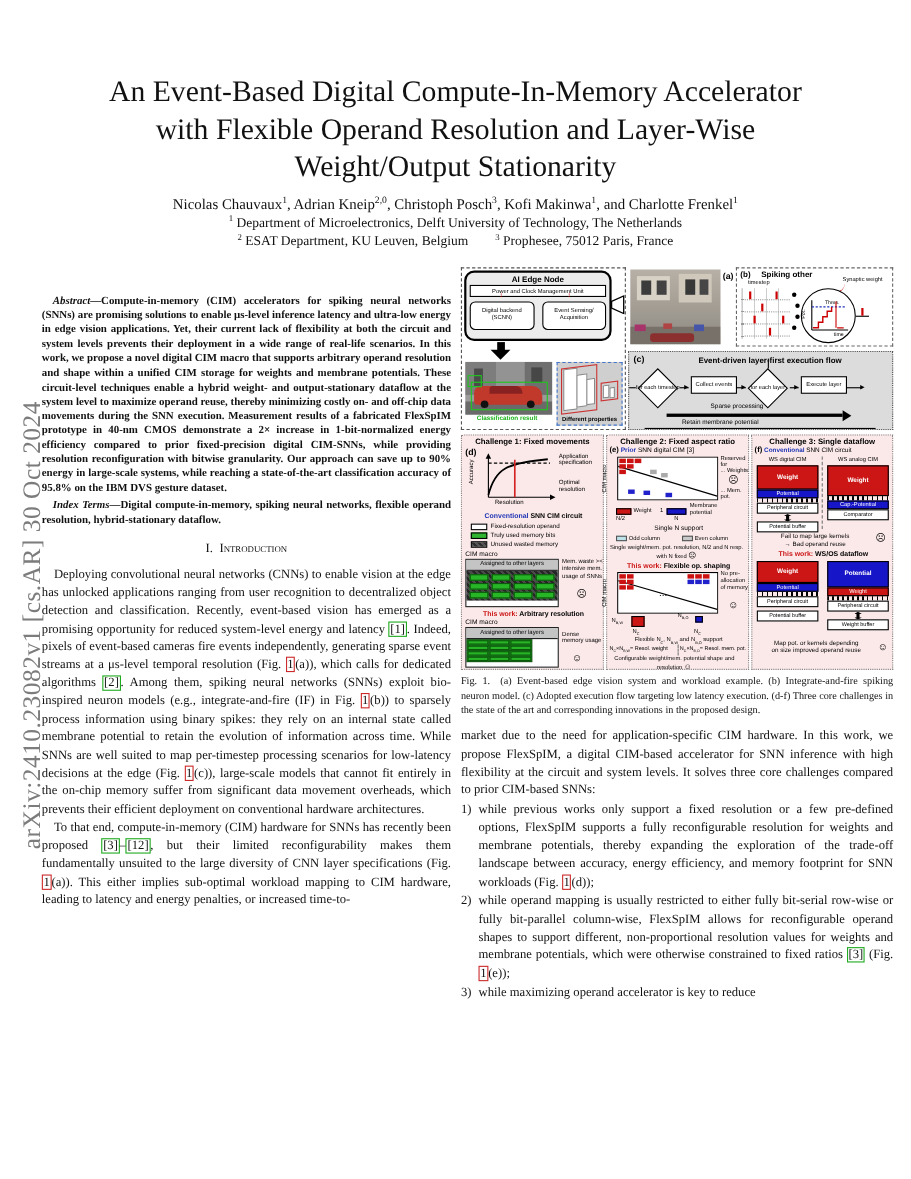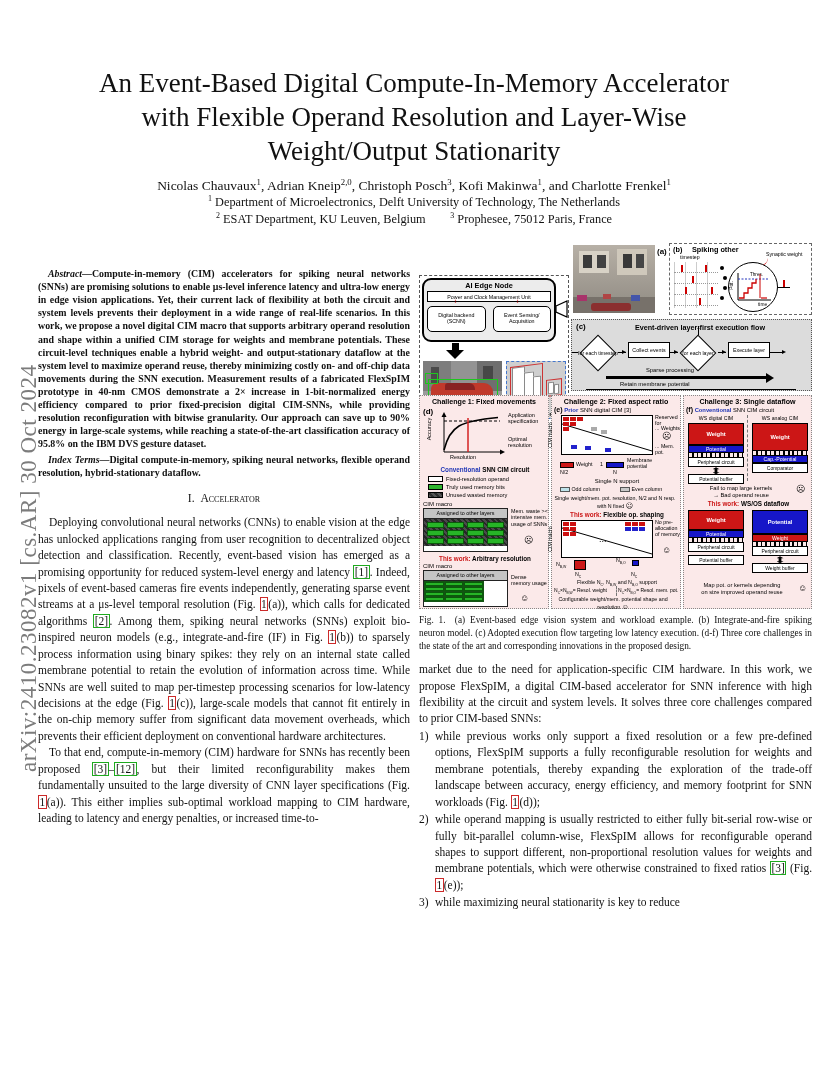--- a/index.html
+++ b/index.html
@@ -38,21 +38,21 @@
   .rc-para { margin-top:9px; }
 
   
   .figure { position:relative; width:393px; height:366px; font-family:"Liberation Sans", sans-serif; font-size:6px; color:#000; }
   .figure .abs { position:absolute; }
   .bold { font-weight:bold; }
   .blue { color:#1f35b5; font-weight:bold; }
   .red-t { color:#cc1616; font-weight:bold; }
 
   
-  .panel-a { position:absolute; left:0; top:0; width:150px; height:148px; border:1.5px dashed #555;margin-top:32px; }
+  .panel-a { position:absolute; left:0; top:0; width:150px; height:148px; border:1.5px dashed #555; }
   .edge-node { position:absolute; left:2px; top:2px; width:134px; height:64px; background:#ececec; border:2px solid #000; border-radius:9px; padding:1px 3px; }
   .en-title { text-align:center; font-size:7.3px; font-weight:bold; }
   .pcmu { margin-top:1px; background:#fff; border:1px solid #000; font-size:5.3px; text-align:center; padding:1.5px 0; }
   .en-row { display:flex; gap:7px; margin-top:4px; }
   .en-box { flex:1; background:#fff; border:1.5px solid #000; border-radius:5px; font-size:5.3px; text-align:center; padding:5px 1px; min-height:26px; }
   .red-updown { position:absolute; color:#c00; font-size:6px; top:18px; }
   .cone { position:absolute; left:135px; top:24px; }
   .dar-stem { position:absolute; left:32px; top:67px; width:7px; height:8px; background:#000; }
   .dar-head { position:absolute; left:26px; top:74px; width:0; height:0; border-left:9px solid transparent; border-right:9px solid transparent; border-top:9px solid #000; }
   .car-photo { position:absolute; left:3px; top:85px; width:79px; height:48px; background:#9b9b9b; overflow:hidden; }
@@ -145,21 +145,21 @@
 <h1 class="title">An Event-Based Digital Compute-In-Memory Accelerator with Flexible Operand Resolution and Layer-Wise Weight/Output Stationarity</h1>
 <div class="authors">Nicolas Chauvaux<sup>1</sup>, Adrian Kneip<sup>2,0</sup>, Christoph Posch<sup>3</sup>, Kofi Makinwa<sup>1</sup>, and Charlotte Frenkel<sup>1</sup></div>
 <div class="affil"><sup>1</sup> Department of Microelectronics, Delft University of Technology, The Netherlands</div>
 <div class="affil"><sup>2</sup> ESAT Department, KU Leuven, Belgium  <sup>3</sup> Prophesee, 75012 Paris, France</div>
 
 <div class="columns">
 
   <div class="col-left">
     <p class="abstract"><span class="it">Abstract</span>—Compute-in-memory (CIM) accelerators for spiking neural networks (SNNs) are promising solutions to enable μs-level inference latency and ultra-low energy in edge vision applications. Yet, their current lack of flexibility at both the circuit and system levels prevents their deployment in a wide range of real-life scenarios. In this work, we propose a novel digital CIM macro that supports arbitrary operand resolution and shape within a unified CIM storage for weights and membrane potentials. These circuit-level techniques enable a hybrid weight- and output-stationary dataflow at the system level to maximize operand reuse, thereby minimizing costly on- and off-chip data movements during the SNN execution. Measurement results of a fabricated FlexSpIM prototype in 40-nm CMOS demonstrate a 2× increase in 1-bit-normalized energy efficiency compared to prior fixed-precision digital CIM-SNNs, while providing resolution reconfiguration with bitwise granularity. Our approach can save up to 90% energy in large-scale systems, while reaching a state-of-the-art classification accuracy of 95.8% on the IBM DVS gesture dataset.</p>
     <p class="idx"><span class="it">Index Terms</span>—Digital compute-in-memory, spiking neural networks, flexible operand resolution, hybrid-stationary dataflow.</p>
-    <div class="sec-head">I. Accelerator</div>
+    <div class="sec-head">I. Introduction</div>
     <p class="para">Deploying convolutional neural networks (CNNs) to enable vision at the edge has unlocked applications ranging from user recognition to decentralized object detection and classification. Recently, event-based vision has emerged as a promising opportunity for reduced system-level energy and latency <span class="cite">[1]</span>. Indeed, pixels of event-based cameras fire events independently, generating sparse event streams at a μs-level temporal resolution (Fig. <span class="figref">1</span>(a)), which calls for dedicated algorithms <span class="cite">[2]</span>. Among them, spiking neural networks (SNNs) exploit bio-inspired neuron models (e.g., integrate-and-fire (IF) in Fig. <span class="figref">1</span>(b)) to sparsely process information using binary spikes: they rely on an internal state called membrane potential to retain the evolution of information across time. While SNNs are well suited to map per-timestep processing scenarios for low-latency decisions at the edge (Fig. <span class="figref">1</span>(c)), large-scale models that cannot fit entirely in the on-chip memory suffer from significant data movement overheads, which prevents their efficient deployment on conventional hardware architectures.</p>
     <p class="para">To that end, compute-in-memory (CIM) hardware for SNNs has recently been proposed <span class="cite">[3]</span>–<span class="cite">[12]</span>, but their limited reconfigurability makes them fundamentally unsuited to the large diversity of CNN layer specifications (Fig. <span class="figref">1</span>(a)). This either implies sub-optimal workload mapping to CIM hardware, leading to latency and energy penalties, or increased time-to-</p>
   </div>
 
   <div class="col-right">
 
     <div class="figure">
 
       <div class="panel-a">
         <div class="edge-node">
@@ -513,16 +513,16 @@
     <div class="li">
       <span class="li-num">1)</span>
       <span class="li-body">while previous works only support a fixed resolution or a few pre-defined options, FlexSpIM supports a fully reconfigurable resolution for weights and membrane potentials, thereby expanding the exploration of the trade-off landscape between accuracy, energy efficiency, and memory footprint for SNN workloads (Fig. <span class="figref">1</span>(d));</span>
     </div>
     <div class="li">
       <span class="li-num">2)</span>
       <span class="li-body">while operand mapping is usually restricted to either fully bit-serial row-wise or fully bit-parallel column-wise, FlexSpIM allows for reconfigurable operand shapes to support different, non-proportional resolution values for weights and membrane potentials, which were otherwise constrained to fixed ratios <span class="cite">[3]</span> (Fig. <span class="figref">1</span>(e));</span>
     </div>
     <div class="li">
       <span class="li-num">3)</span>
-      <span class="li-body">while maximizing neural stationarity is key to reduce</span>
+      <span class="li-body">while maximizing operand accelerator is key to reduce</span>
     </div>
   </div>
 </div>
 
 </body></html>

